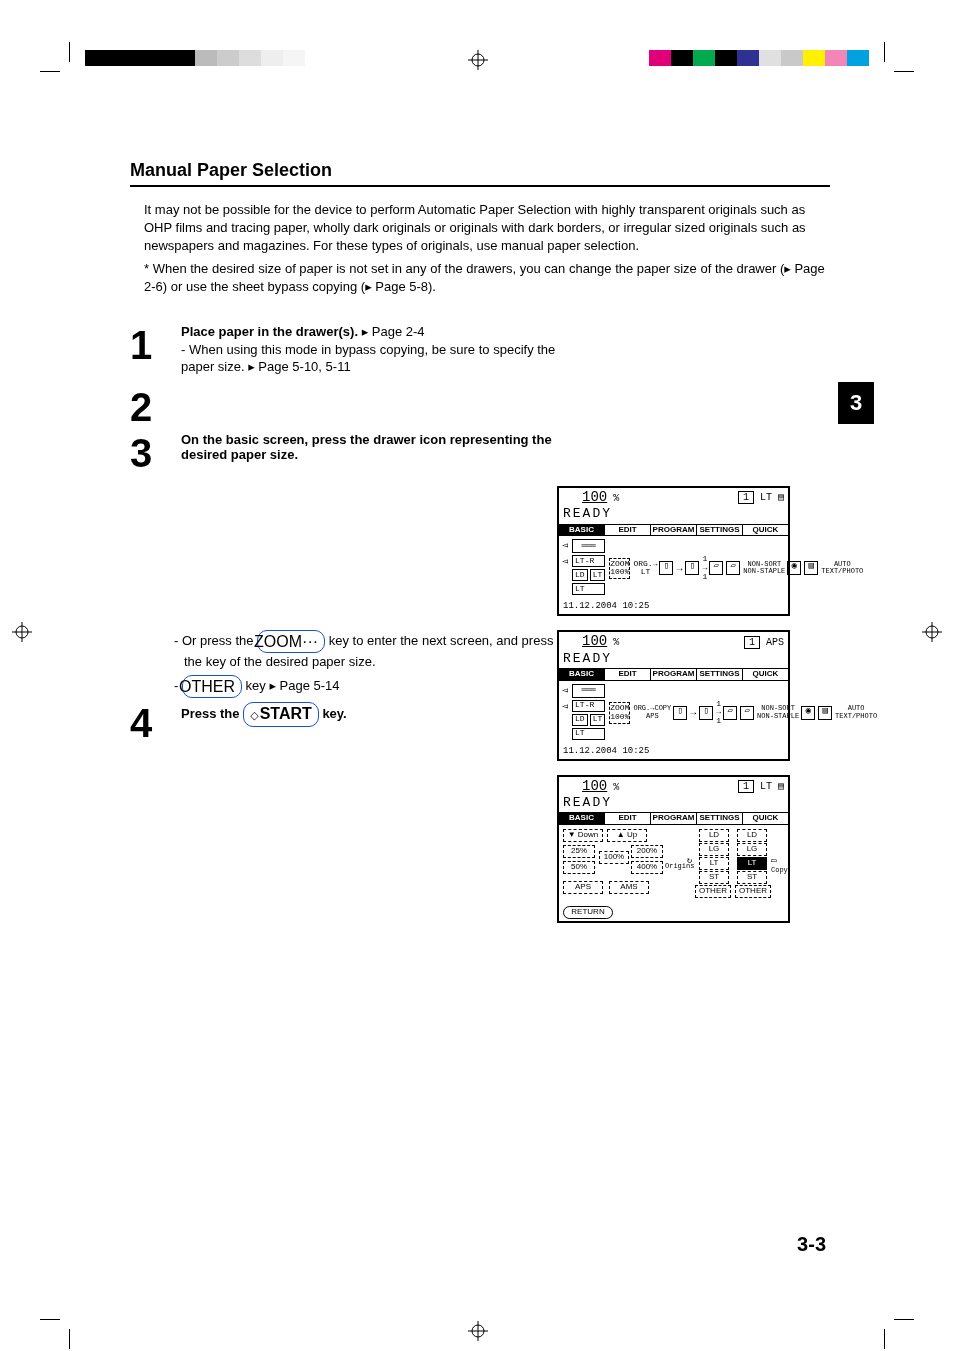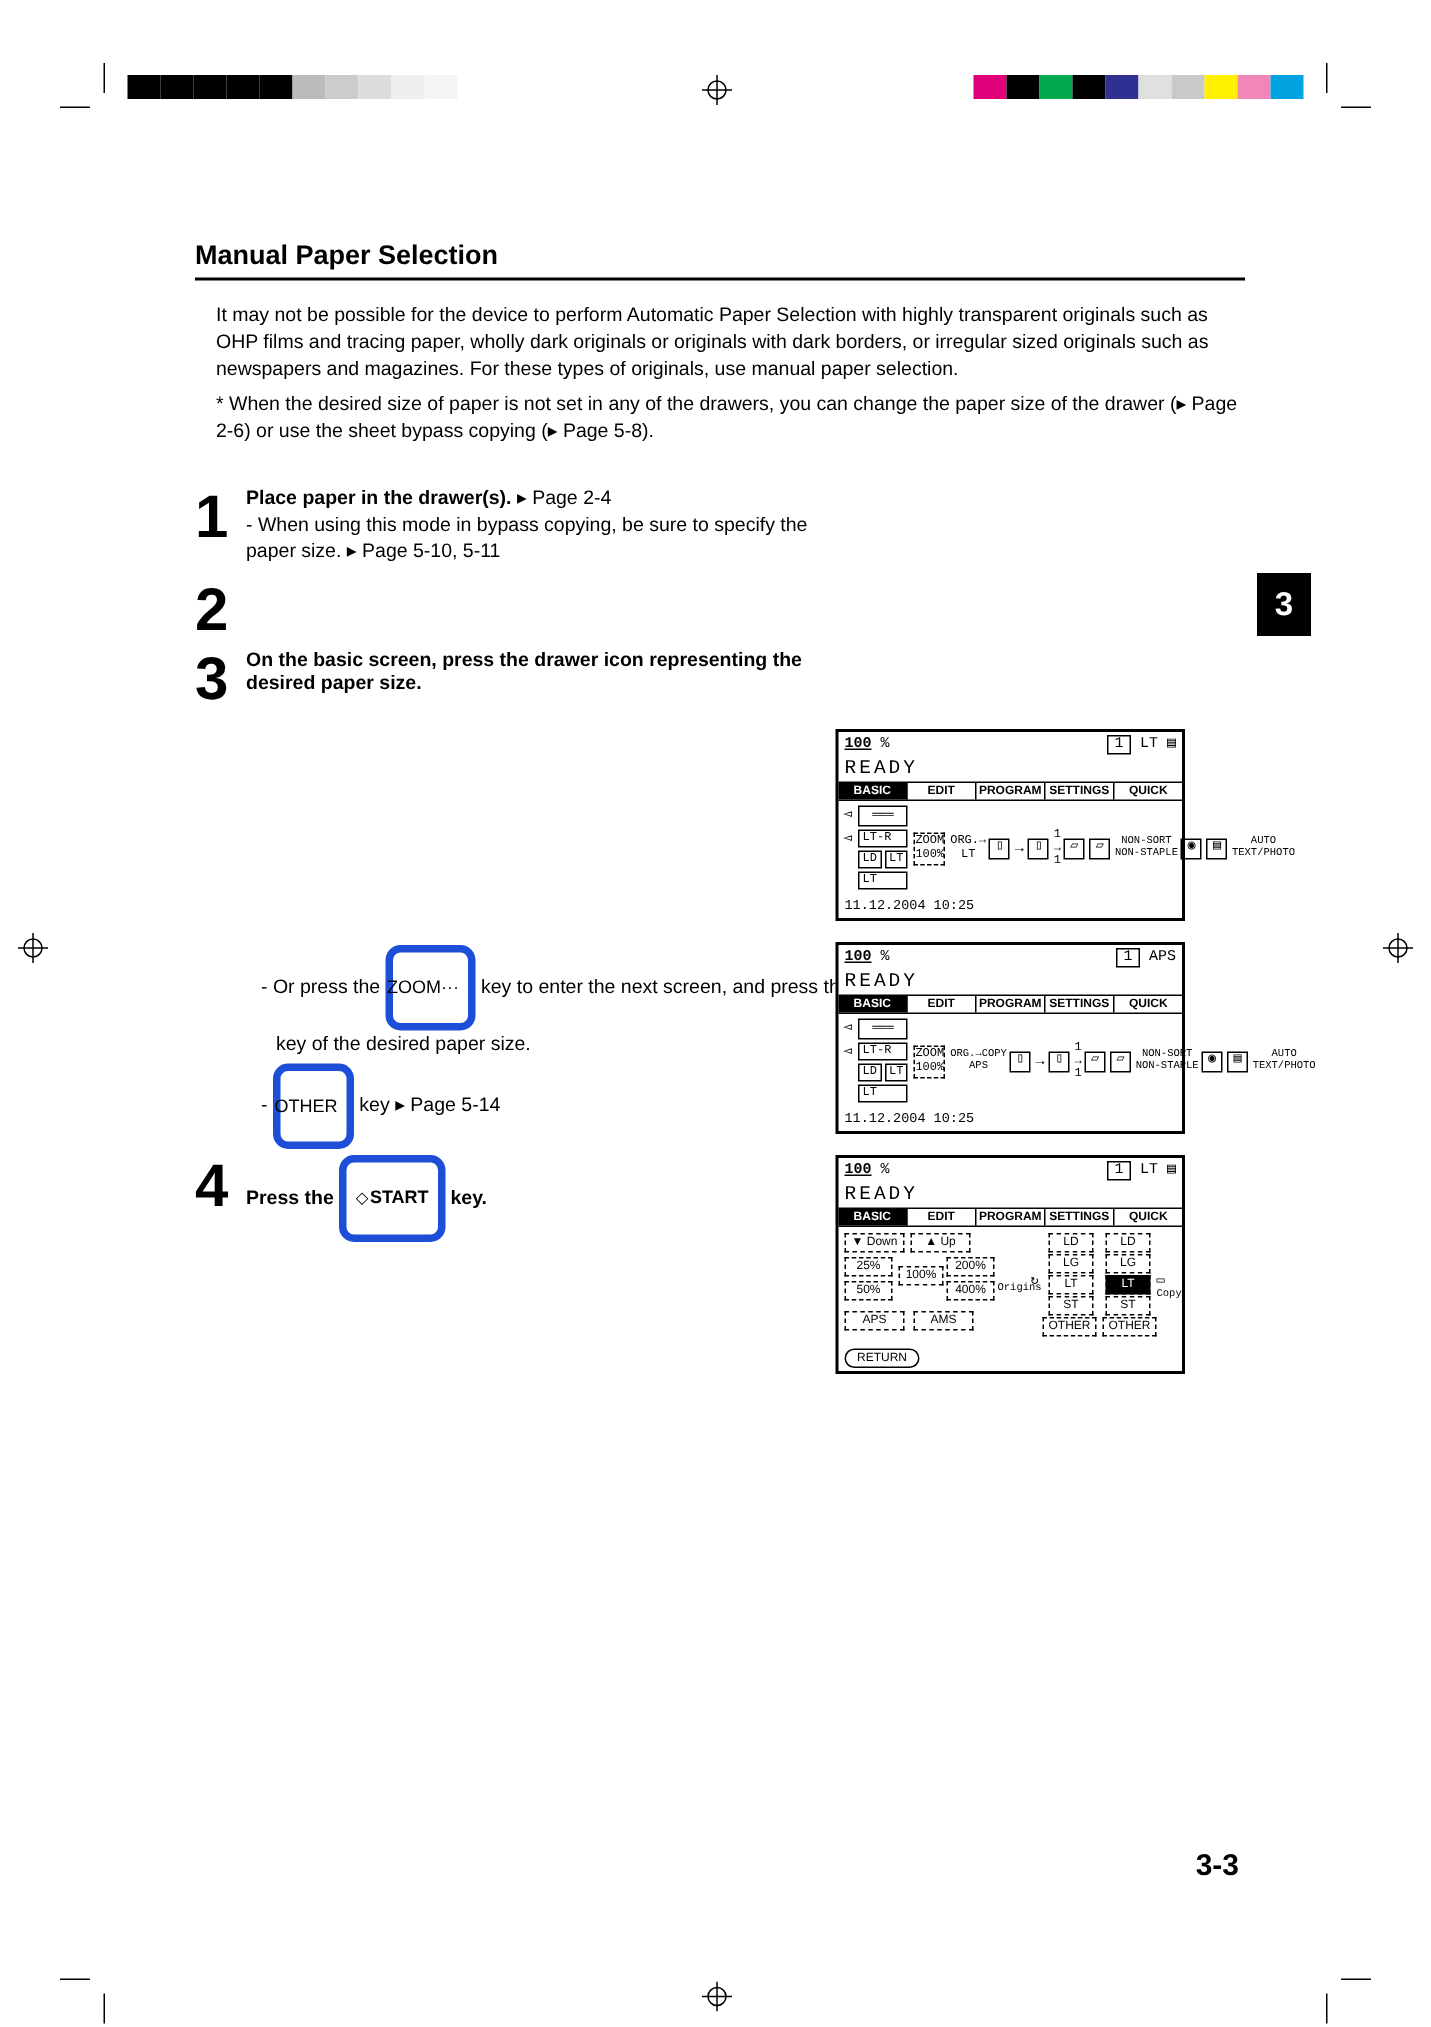--- a/index.html
+++ b/index.html
@@ -40,31 +40,31 @@
 
   .steps { margin-top: 28px; }
   .step { display: flex; align-items: flex-start; margin-bottom: 10px; }
   .step-num {
     font-size: 40px;
     font-weight: bold;
     line-height: 0.75;
     min-width: 34px;
     padding-top: 6px;
   }
-  .step-body { flex: 1; padding-top: 0; max-width: 400px; }
+  .step-body { flex: 1; padding-top: 0; max-width: 400px; margin-left: 17px; }
   .step-body .title { font-weight: bold; }
   .step-body .sub { margin-top: 2px; line-height: 1.35; }
 
   .ptr { font-family: sans-serif; }
   .keycap {
     display: inline-block;
-    border: 5px solid #1d4ed8;
+    border: 1px solid #1d4ed8;
     border-radius: 10px;
-    padding: 16px 6px;
-    font-size: 12px;
+    padding: 3px 6px;
+    font-size: 16px;
     line-height: 15px;
     vertical-align: middle;
   }
   .keycap-start::before {
     content: "◇";
     font-size: 11px;
     margin-right: 1px;
   }
 
   .side-tab {
@@ -100,22 +100,23 @@
     background: #fff;
     margin-bottom: 14px;
   }
   .lcd .status-row {
     display: flex;
     justify-content: space-between;
     padding: 2px 4px;
     align-items: center;
   }
   .lcd .status-row .big {
-    font-size: 10px;
-    font-weight: bold;
+    font-size: 14px;
+    font-weight: normal;
+    margin-left: 19px;
   }
   .lcd .status-row .right-cluster {
     display: flex; gap: 6px; align-items: center; font-size: 10px;
   }
   .lcd .ready { font-size: 13px; padding: 0 4px 2px 4px; letter-spacing: 2px; }
   .lcd .tab-row { border-top: 1px solid #000; border-bottom: 1px solid #000; display: flex; }
   .lcd .tab-row .tab {
     flex: 1;
     border-right: 1px solid #000;
     text-align: center;

